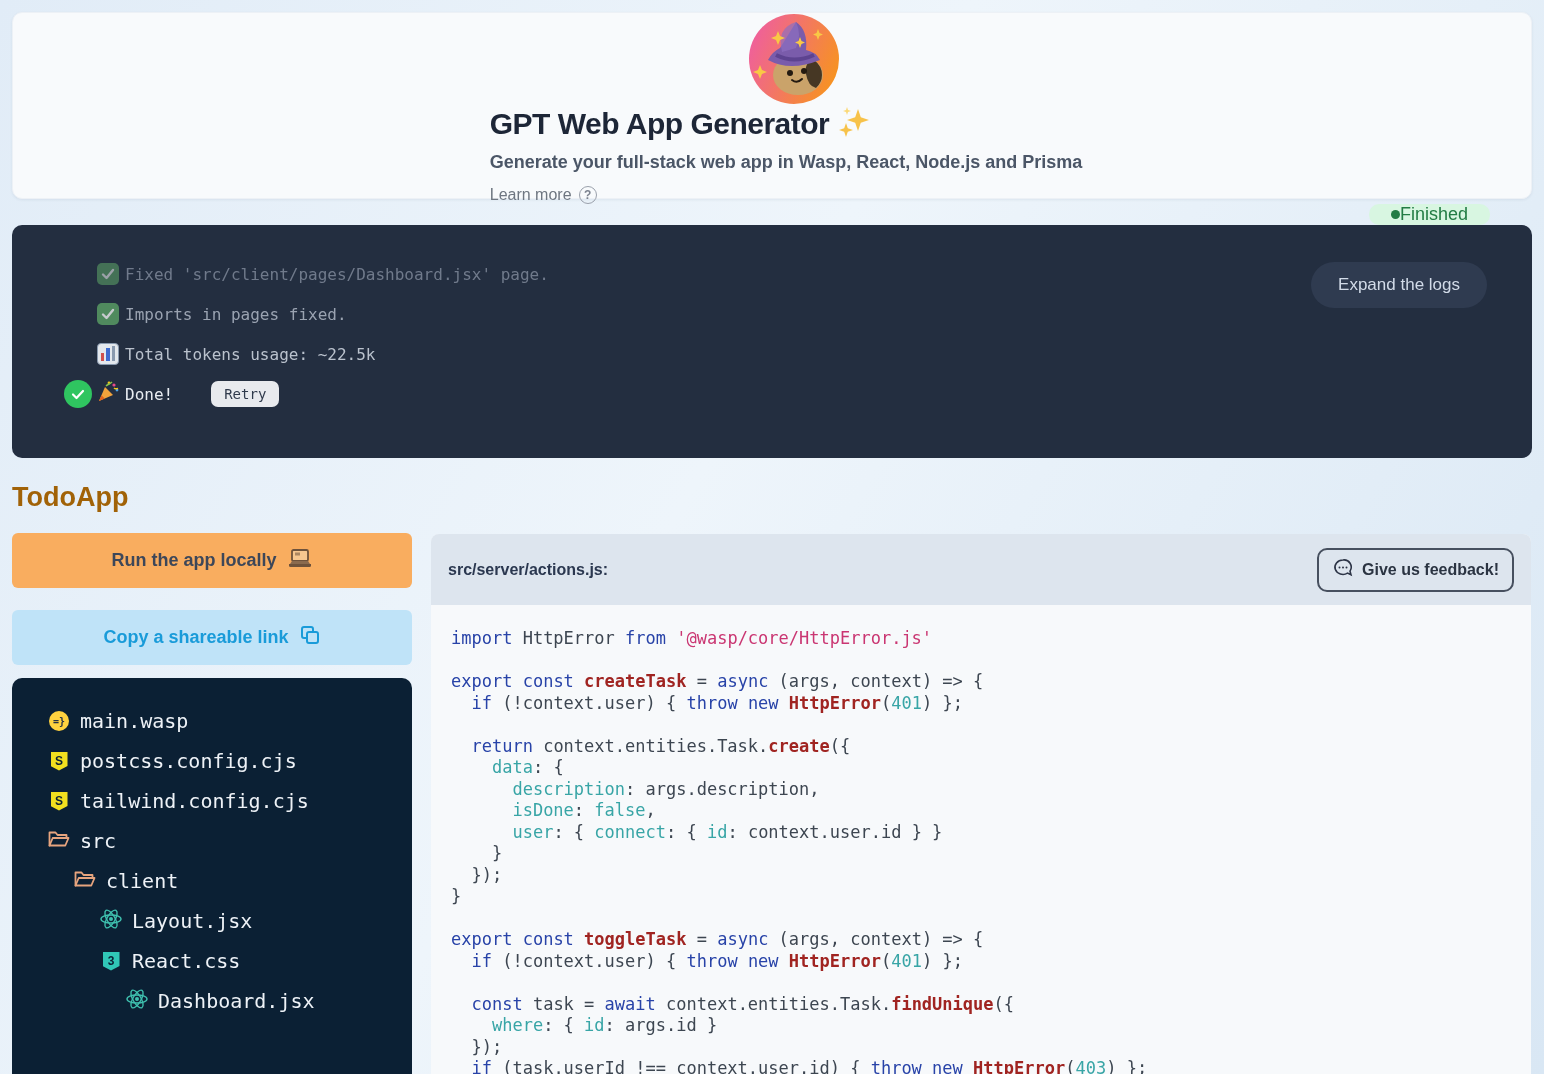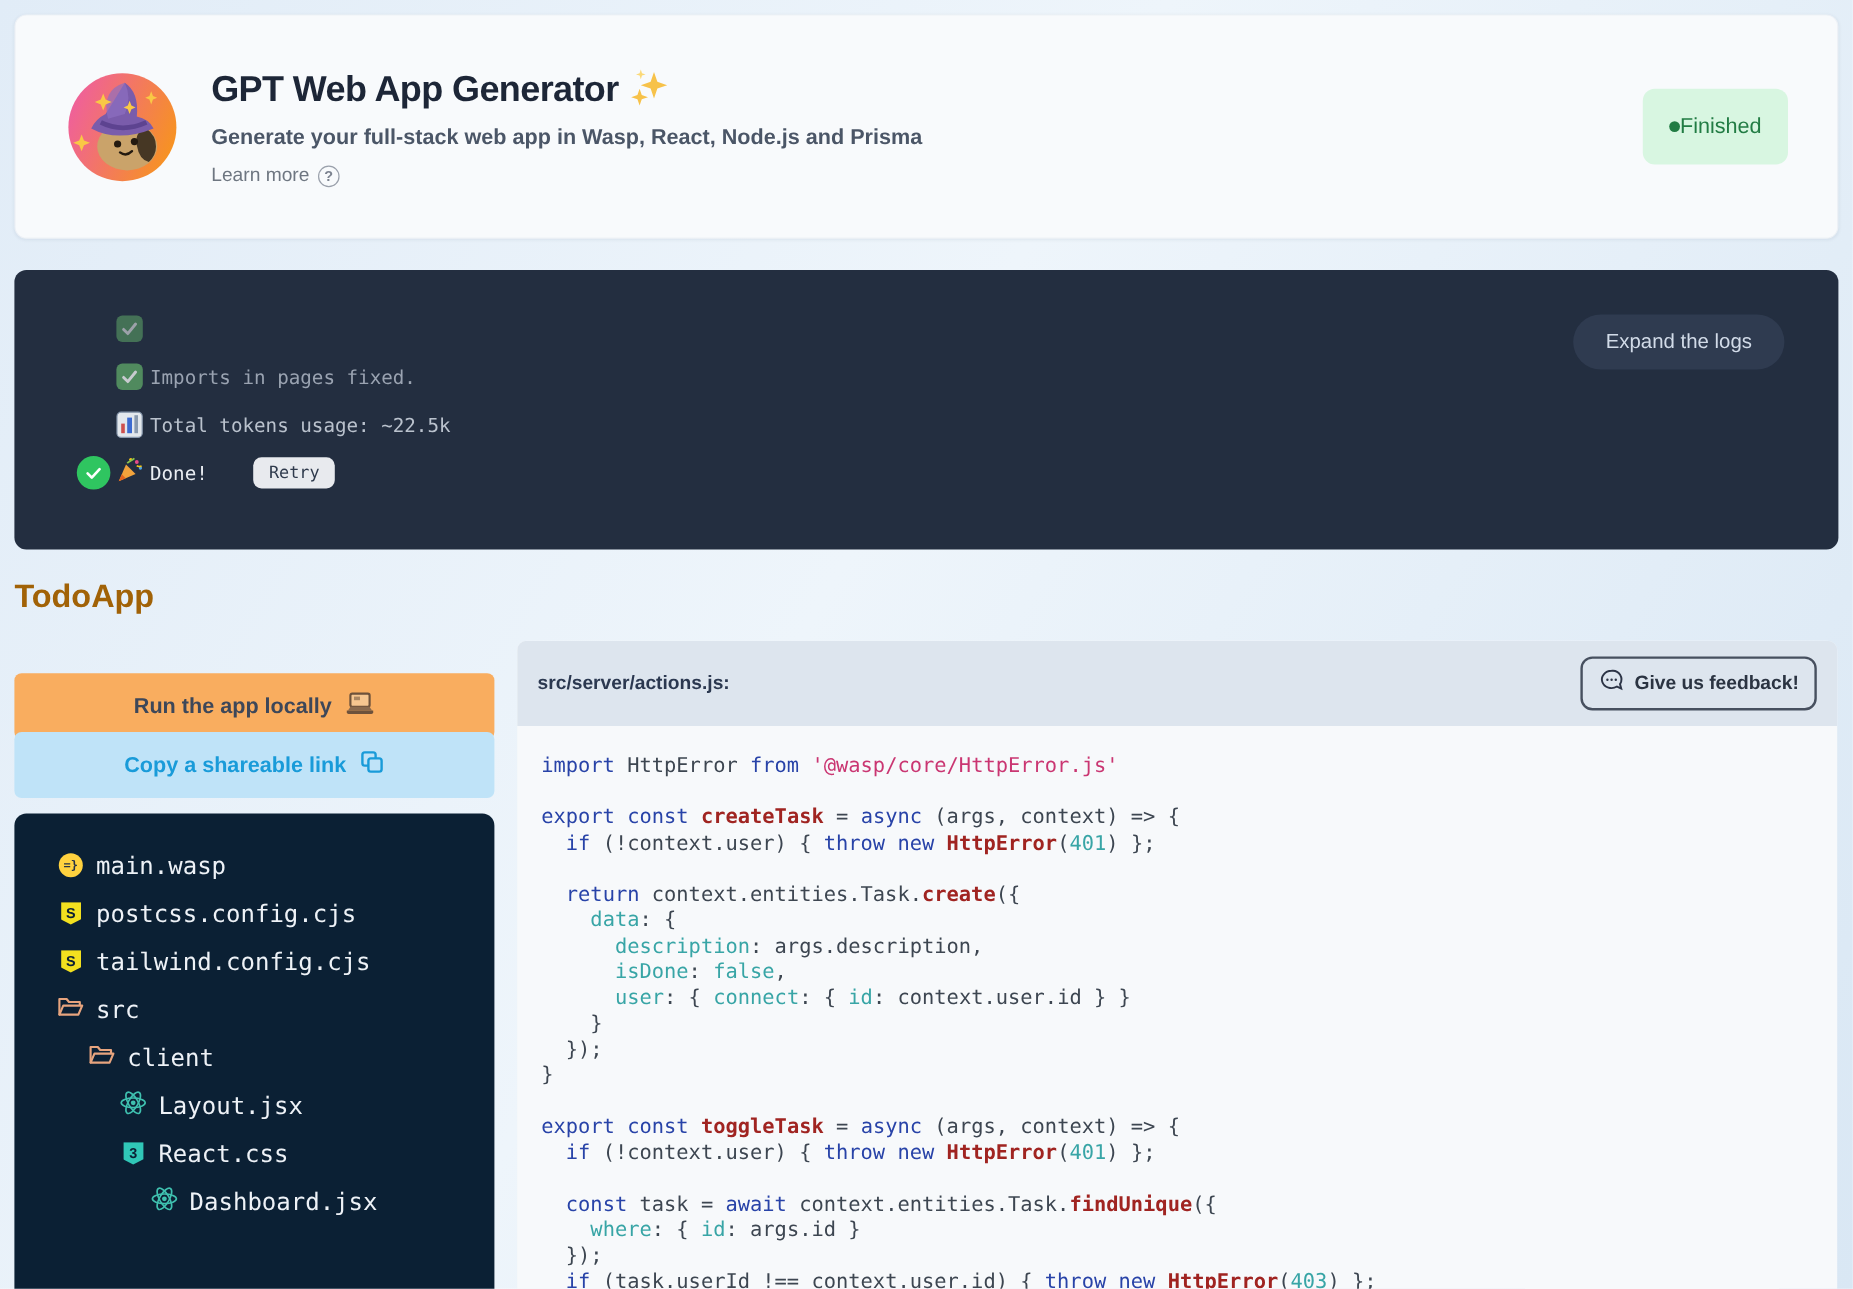--- a/index.html
+++ b/index.html
@@ -7,21 +7,21 @@
   body {
     position:relative;
     font-family:"Liberation Sans", sans-serif;
     background:linear-gradient(120deg,#e1ecf7 0%,#eef5fb 45%,#d9e7f4 100%);
   }
   
   .header-card{
     position:absolute; left:12px; top:12px; width:1520px; height:187px;
     background:#f8fafc; border:1px solid #edf1f6; border-radius:10px;
     box-shadow:0 1px 3px rgba(20,45,70,.07);
-    display:flex; align-items:center;
+    display:flex; align-items:center;flex-direction:column;
   }
   .logo{ width:92px; height:92px; border-radius:50%; overflow:hidden; margin-left:43px; flex:none; }
   .header-text{ margin-left:28px; }
   .title-row{ display:flex; align-items:center; gap:8px; }
   .title-row h1{ font-size:30px; font-weight:bold; color:#1d2637; letter-spacing:-0.5px; }
   .subtitle{ margin-top:9px; font-size:18px; font-weight:bold; color:#4b5667; }
   .learn-more{ margin-top:13px; font-size:16px; color:#6e7681; display:flex; align-items:center; gap:7px; cursor:pointer; width:max-content; }
   .qi{ width:18px; height:18px; border-radius:50%; border:1.5px solid #9aa0ab; color:#7b828f;
        font-size:12px; font-weight:bold; display:inline-flex; align-items:center; justify-content:center; }
   .status-badge{
@@ -60,21 +60,21 @@
     font-family:"Liberation Sans",sans-serif;
   }
 
   
   .app-title{ position:absolute; left:12px; top:482px; font-size:27px; font-weight:bold; color:#a16207; }
   .run-btn,.share-btn{
     position:absolute; left:12px; width:400px; height:55px; border:none; border-radius:6px; cursor:pointer;
     display:flex; align-items:center; justify-content:center; gap:10px;
     font-family:"Liberation Sans",sans-serif; font-size:18px; font-weight:bold;
   }
-  .run-btn{ top:561px; background:#f9ad5f; color:#3d4759; }
+  .run-btn{ top:533px; background:#f9ad5f; color:#3d4759; }
   .share-btn{ top:610px; background:#bfe3f8; color:#199bd9; }
 
   .file-tree{
     position:absolute; left:12px; top:678px; width:400px; height:420px;
     background:#0b2034; border-radius:10px 10px 0 0; padding-top:23px; overflow:hidden;
   }
   .tree-row{ height:40px; display:flex; align-items:center; cursor:pointer;
     font-family:"DejaVu Sans Mono",monospace; font-size:20px; color:#eef2f7; }
   .fi{ width:24px; flex:none; display:flex; align-items:center; justify-content:center; margin-right:9px; }
   .badge-yellow,.badge-teal{
@@ -160,20 +160,21 @@
   <div class="log-entries">
       <div class="log-row dim0">
         <span class="st"></span>
         <span class="ic">
           <span class="ck">
             <svg width="14" height="12" viewBox="0 0 14 12">
               <path d="M2 6.5 L5.5 10 L12 2" stroke="#fff" stroke-width="2.4" fill="none" stroke-linecap="round" stroke-linejoin="round"></path>
             </svg>
           </span>
         </span>
+        <span class="txt">Fixed 'src/client/pages/Dashboard.jsx' page.</span>
       </div>
       <div class="log-row dim1">
         <span class="st"></span>
         <span class="ic">
           <span class="ck">
             <svg width="14" height="12" viewBox="0 0 14 12">
               <path d="M2 6.5 L5.5 10 L12 2" stroke="#fff" stroke-width="2.4" fill="none" stroke-linecap="round" stroke-linejoin="round"></path>
             </svg>
           </span>
         </span>

